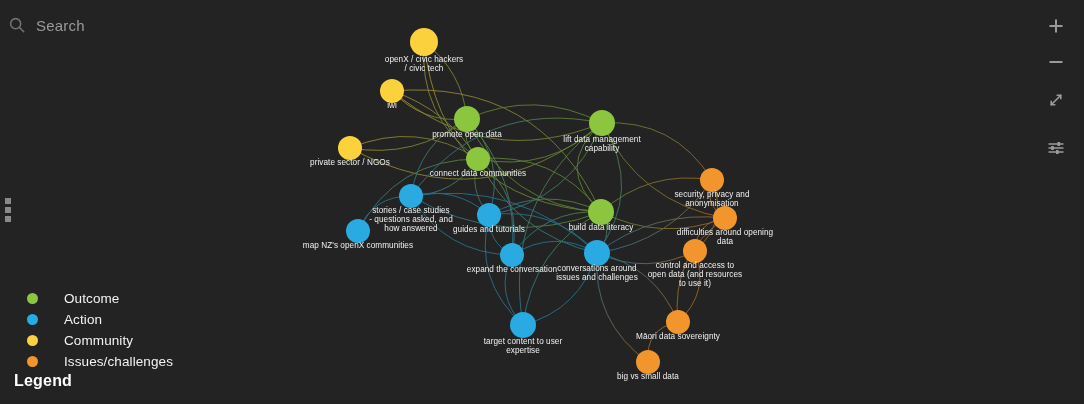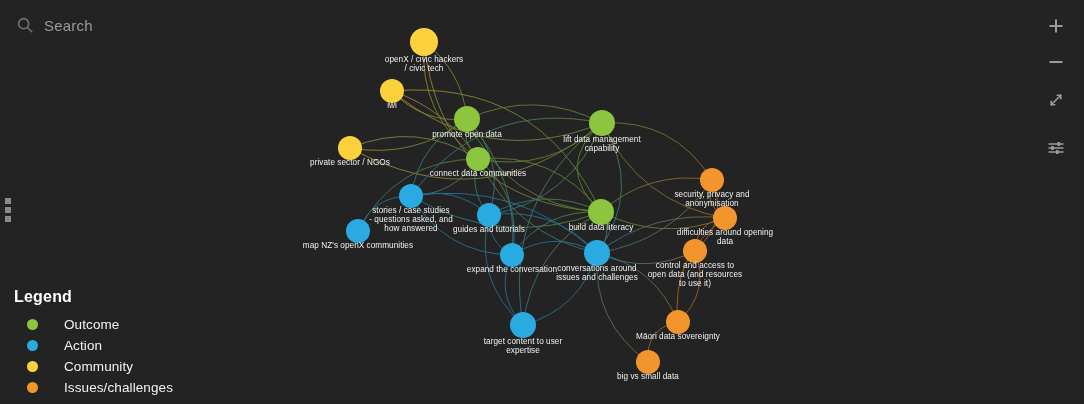--- a/index.html
+++ b/index.html
@@ -18,21 +18,21 @@
   }
 
   
   #searchbar {
     position: absolute;
     left: 0; top: 0;
     width: 1084px;
     height: 50px;
     display: flex;
     align-items: center;
-    padding-left: 16px;
+    padding-left: 8px;
     box-sizing: border-box;
     z-index: 20;
   }
   #search-icon {
     width: 18px; height: 18px;
     flex: 0 0 auto;
     opacity: 0.55;
     margin-right: 10px;
   }
   #search-input {
@@ -553,34 +553,34 @@
           <text class="node-label" x="678" y="339"><tspan x="678" dy="0">Māori data sovereignty</tspan></text>
         </g>
         <g>
           <circle class="node-circle" cx="648" cy="362" r="12" fill="#F2952D"></circle>
           <text class="node-label" x="648" y="379"><tspan x="648" dy="0">big vs small data</tspan></text>
         </g>
       </g>
   </svg>
 
   <div id="legend">
-    <div id="legend-title">Legend</div>
     <div id="legend-rows">
         <div class="legend-row">
           <span class="legend-swatch" style="background: rgb(140, 198, 63);"></span>
           <span class="legend-label">Outcome</span>
         </div>
         <div class="legend-row">
           <span class="legend-swatch" style="background: rgb(41, 171, 226);"></span>
           <span class="legend-label">Action</span>
         </div>
         <div class="legend-row">
           <span class="legend-swatch" style="background: rgb(251, 210, 60);"></span>
           <span class="legend-label">Community</span>
         </div>
         <div class="legend-row">
           <span class="legend-swatch" style="background: rgb(242, 149, 45);"></span>
           <span class="legend-label">Issues/challenges</span>
         </div>
       </div>
+    <div id="legend-title">Legend</div>
   </div>
 
 </div>
 
 </body></html>

